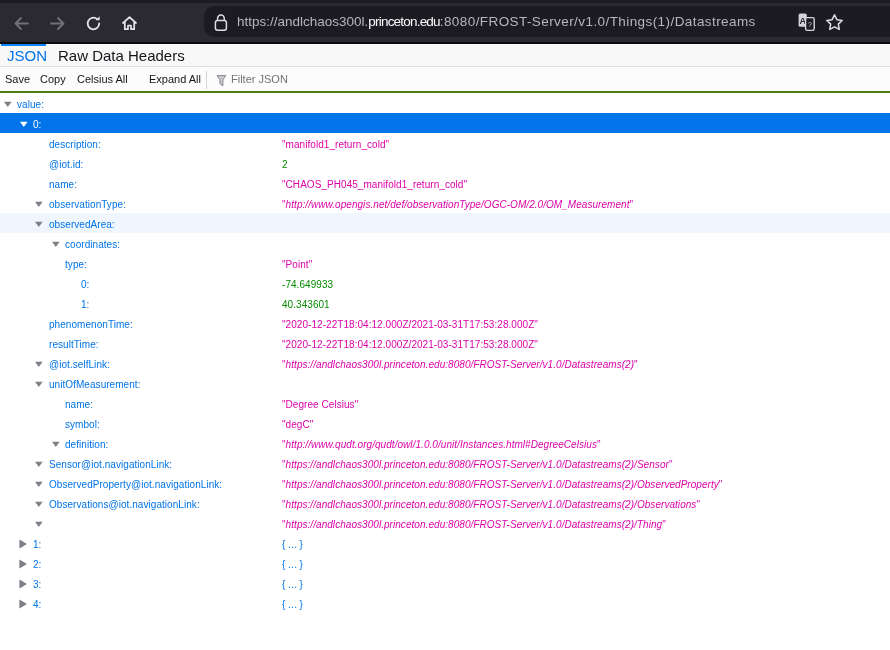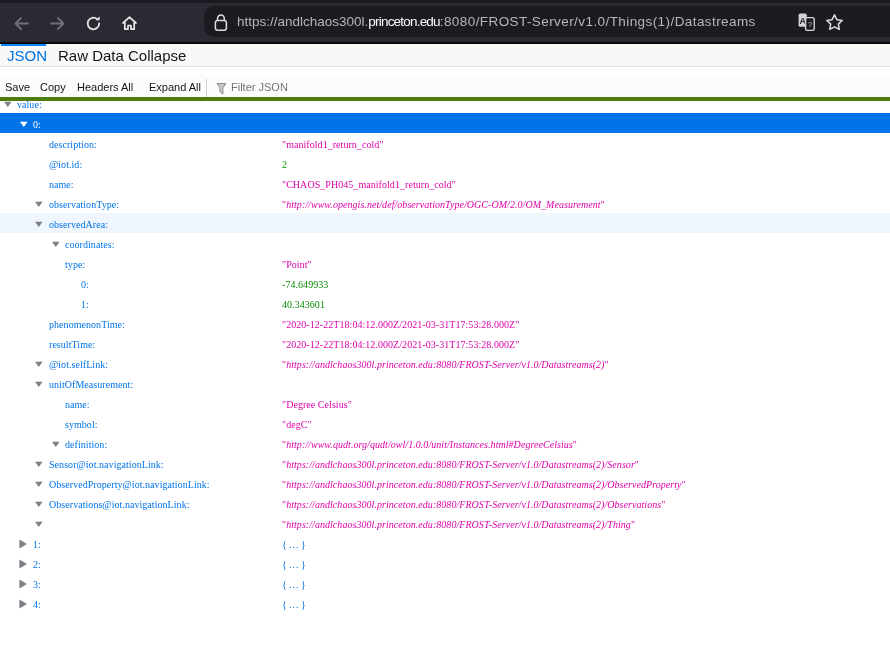--- a/index.html
+++ b/index.html
@@ -10,26 +10,26 @@
 .cicon{position:absolute;top:15px}
 #urlbar{position:absolute;left:204px;top:6px;width:774px;height:31px;background:#1c1b22;border-radius:10px}
 #urltext{position:absolute;left:33px;top:0;height:31px;line-height:31px;font-size:13.5px;color:#b6b6be;white-space:pre}
 #urltext .dom{color:#fbfbfe;letter-spacing:-0.8px}
 #urltext .g2{letter-spacing:0.42px}
 
 #tabs{position:absolute;top:44px;left:0;width:890px;height:23px;border-bottom:1px solid #dfdfe1;background:#f8f8f9;font-size:15px;color:#15141a}
 #tabind{position:absolute;top:0;left:1px;width:45px;height:2px;background:#0a84ff}
 .tab{position:absolute;top:0;height:23px;line-height:23px}
 
-#bar{position:absolute;top:75px;left:0;width:890px;height:26px;background:#fcfcfd;border-bottom:4px solid #4d7c0f;font-size:11px;color:#15141a}
+#bar{position:absolute;top:67px;left:0;width:890px;height:26px;background:#fcfcfd;border-bottom:2px solid #4d7c0f;font-size:11px;color:#15141a}
 .btn{position:absolute;top:0;height:25px;line-height:25px}
 #sep{position:absolute;left:206px;top:4px;width:1px;height:18px;background:#d4d4d6}
 
 #tree{position:absolute;top:93px;left:0;width:890px}
-.row{position:relative;height:20px;line-height:20px;font-family:Liberation Serif, serif;font-size:10px;letter-spacing:0.05px;white-space:pre}
+.row{position:relative;height:20px;line-height:20px;font-family:Liberation Sans, sans-serif;font-size:10px;letter-spacing:0.05px;white-space:pre}
 .row span{position:absolute;top:2px}
 .k{color:#0074e8}
 .s{color:#dd00a9}
 .n{color:#058b00}
 .o{color:#0074e8}
 .val{left:282px}
 .sel{background:#0074e8}
 .sel .k{color:#fff}
 .hov{background:#f0f6fe}
 .tw{position:absolute;top:6px}
@@ -75,27 +75,27 @@
     <svg style="position:absolute;left:621px;top:7px" width="19" height="19" viewBox="0 0 19 19">
       <path d="M9.5 1.8 L11.9 6.7 L17.2 7.4 L13.3 11.1 L14.3 16.4 L9.5 13.8 L4.7 16.4 L5.7 11.1 L1.8 7.4 L7.1 6.7 Z" stroke="#dcdce2" stroke-width="1.5" fill="none" stroke-linejoin="round"></path>
     </svg>
   </div>
 </div>
 
 <div id="tabs">
   <div id="tabind"></div>
   <span class="tab" style="left:7px;color:#0074e8">JSON</span>
   <span class="tab" style="left:58px">Raw Data</span>
-  <span class="tab" style="left:128px">Collapse</span>
+  <span class="tab" style="left:128px">Headers</span>
 </div>
 
 <div id="bar">
   <span class="btn" style="left:5px">Save</span>
   <span class="btn" style="left:40px">Copy</span>
-  <span class="btn" style="left:77px">Headers All</span>
+  <span class="btn" style="left:77px">Celsius All</span>
   <span class="btn" style="left:149px">Expand All</span>
   <div id="sep"></div>
   <svg style="position:absolute;left:216px;top:8px" width="11" height="12" viewBox="0 0 11 12">
     <path d="M1 0.6 H9.8 L6.9 4.8 V11 L3.9 8.6 V4.8 Z" fill="#cacace" stroke="#87878f" stroke-width="1" stroke-linejoin="round"></path>
   </svg>
   <span class="btn" style="left:231px;color:#737373">Filter JSON</span>
 </div>
 
 <div id="tree">
     <div class="row "><svg class="tw" style="left:3px" width="10" height="10" viewBox="0 0 10 10">

